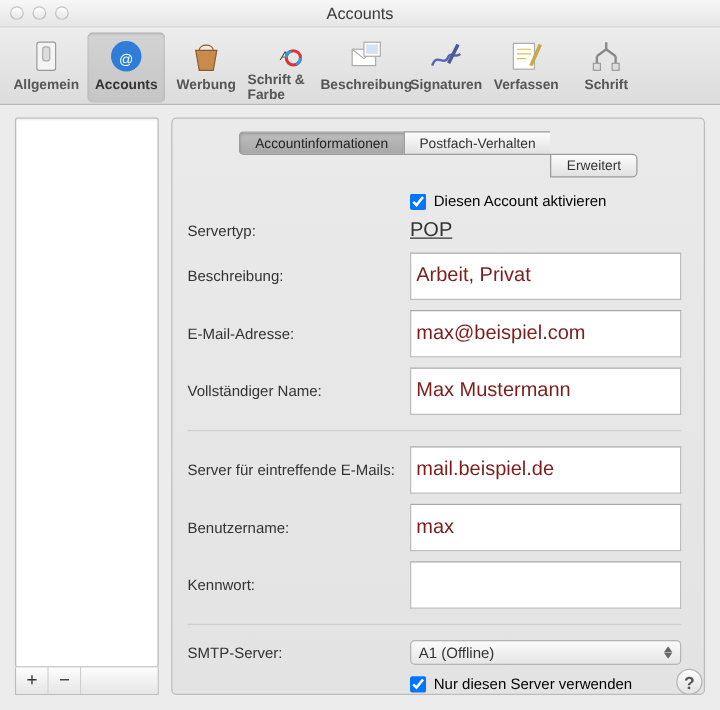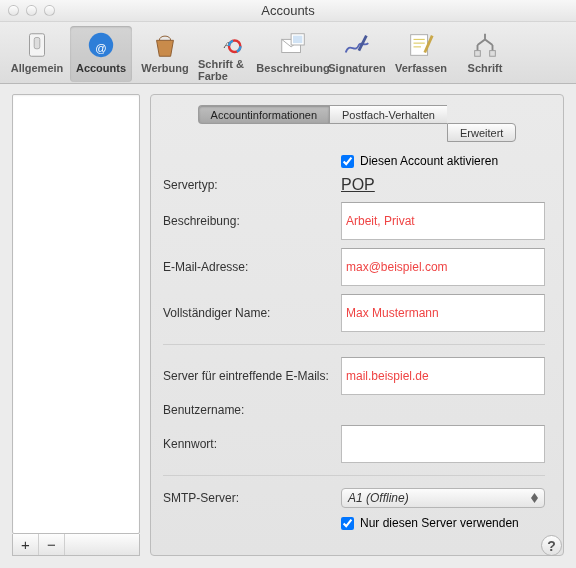--- a/index.html
+++ b/index.html
@@ -22,25 +22,25 @@
   .panel { flex:1; background: linear-gradient(#eaeaea,#e3e3e3); border:1px solid #bcbcbc; border-radius:4px; padding: 10px 12px 12px 12px; position:relative; display:flex; flex-direction:column; }
   .segrow { display:flex; justify-content:center; margin-bottom: 12px;}
   .segmented { display:flex; }
   .segmented button { height: 19px; padding: 0 12px; font-size: 11px; background: linear-gradient(#fdfdfd,#e1e1e1); border:1px solid #9c9c9c; border-right:none; color:#333;}
   .segmented button:first-child { border-radius: 4px 0 0 4px; }
   .segmented button:last-child { border-right:1px solid #9c9c9c; border-radius: 0 4px 4px 0; margin-top: 18px;}
   .segmented button.active { background: linear-gradient(#bfbfbf,#a7a7a7); color:#222; box-shadow: inset 0 1px 2px rgba(0,0,0,.25);}
   .form { display:flex; flex-direction:column; gap: 8px; padding-right: 6px;}
   .form-row { display:flex; align-items:center; gap: 8px; }
   .form-row label { width: 170px; text-align:left; color:#333; font-size: 12px; white-space:nowrap;}
-  .form-row input[type=text], .form-row input[type=password] { flex:1; height: 20px; padding: 18px 4px; background:#fff; border:1px solid #bdbdbd; border-top-color:#a8a8a8; font-size: 12px; color:#ef4444;}
+  .form-row input[type=text], .form-row input[type=password] { flex:1; height: 20px; padding: 18px 4px; background:#fff; border:1px solid #bdbdbd; border-top-color:#a8a8a8; font-size: 16px; color:#7f1d1d;}
   .form-row .static { flex:1; color:#333; font-size:16px;text-decoration:underline;}
   .form-row input[type=checkbox]{ width:13px; height:13px; }
   hr.sep { border:none; border-top:1px solid #cfcfcf; margin: 4px 0; }
-  .select { flex:1; height: 20px; border:1px solid #b5b5b5; border-radius:4px; background: linear-gradient(#fcfcfc,#e5e5e5); display:flex; align-items:center; padding: 0 6px; position:relative; font-size:12px; color:#333;font-style:italic;}
+  .select { flex:1; height: 20px; border:1px solid #b5b5b5; border-radius:4px; background: linear-gradient(#fcfcfc,#e5e5e5); display:flex; align-items:center; padding: 0 6px; position:relative; font-size:12px; color:#333;}
   .select .chev { position:absolute; right:6px; display:flex; flex-direction:column; line-height:5px;}
   .select .chev svg{ width:7px; height:5px;}
   .help { position:absolute; right:14px; bottom:12px; width:21px; height:21px; border-radius:50%; background: linear-gradient(#fdfdfd,#e2e2e2); border:1px solid #b5b5b5; color:#555; font-size:14px; font-weight:bold; display:flex;align-items:center;justify-content:center;}
 </style>
 </head>
 <body>
 
 <div class="titlebar">
   <div class="traffic">
     <span></span>
@@ -165,20 +165,21 @@
 
       <hr class="sep">
 
       <div class="form-row">
         <label>Server für eintreffende E-Mails:</label>
         <input type="text" value="mail.beispiel.de" style="">
       </div>
 
       <div class="form-row">
         <label>Benutzername:</label>
+        <input type="text" value="max" style="">
       </div>
 
       <div class="form-row">
         <label>Kennwort:</label>
         <input type="password" value="" style="">
       </div>
 
       <hr class="sep">
 
       <div class="form-row">

